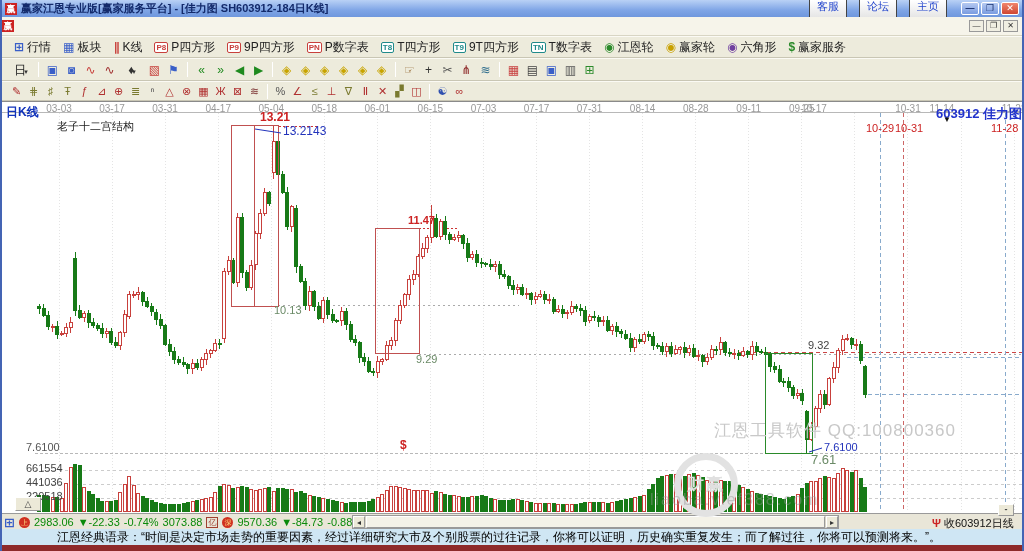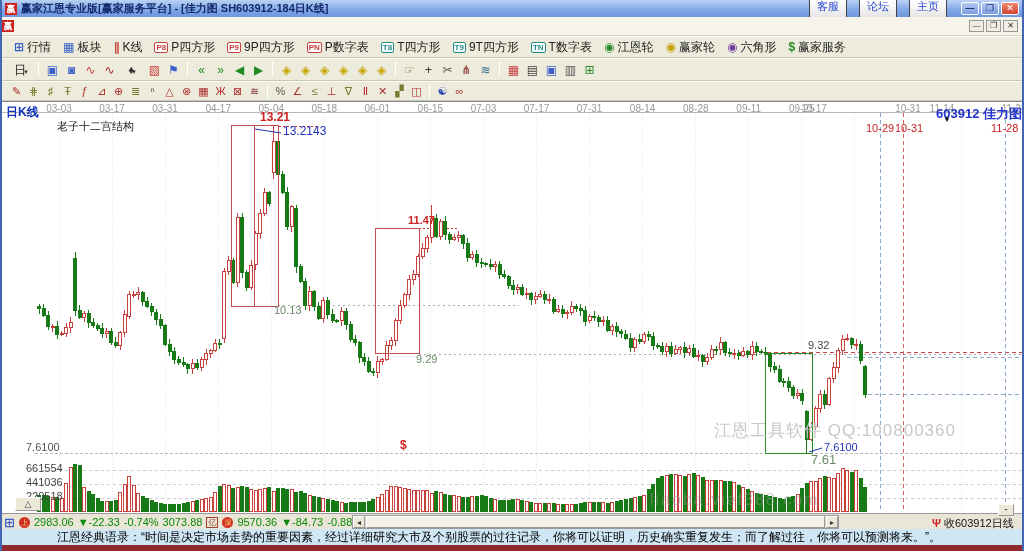--- a/index.html
+++ b/index.html
@@ -814,20 +814,21 @@
         <rect x="229" y="124" width="47" height="181" fill="none" stroke="#c05050"></rect>
         <line x1="252.5" y1="124" x2="252.5" y2="305" stroke="#c05050"></line>
         <rect x="373" y="227" width="44" height="125" fill="none" stroke="#c05050"></rect>
         <rect x="763" y="352" width="47" height="100" fill="none" stroke="#2a8a2a"></rect>
         <line x1="878" y1="112" x2="878" y2="510" stroke="#88aacc" stroke-dasharray="4,3"></line>
         <line x1="901" y1="112" x2="901" y2="510" stroke="#cc6666" stroke-dasharray="4,3"></line>
         <line x1="1003" y1="112" x2="1003" y2="510" stroke="#88aacc" stroke-dasharray="4,3"></line>
         <line x1="253" y1="128" x2="279" y2="132" stroke="#2233bb" shape-rendering="auto"></line>
         <line x1="807" y1="451" x2="820" y2="447" stroke="#2233bb" shape-rendering="auto"></line>
       </svg>
+    <div class="wm-logo">财赢</div>
     <div class="mini-btn" style="left:13px;top:395px;width:26px;height:14px;line-height:12px;">△</div>
     <div class="mini-btn" style="left:996px;top:402px;width:16px;height:12px;line-height:9px;font-weight:bold;">-</div>
   <div class="datelabel" style="left: 35px;">03-03</div>
       <div class="datelabel" style="left: 88.06px;">03-17</div>
       <div class="datelabel" style="left: 141.12px;">03-31</div>
       <div class="datelabel" style="left: 194.18px;">04-17</div>
       <div class="datelabel" style="left: 247.24px;">05-04</div>
       <div class="datelabel" style="left: 300.3px;">05-18</div>
       <div class="datelabel" style="left: 353.36px;">06-01</div>
       <div class="datelabel" style="left: 406.42px;">06-15</div>

